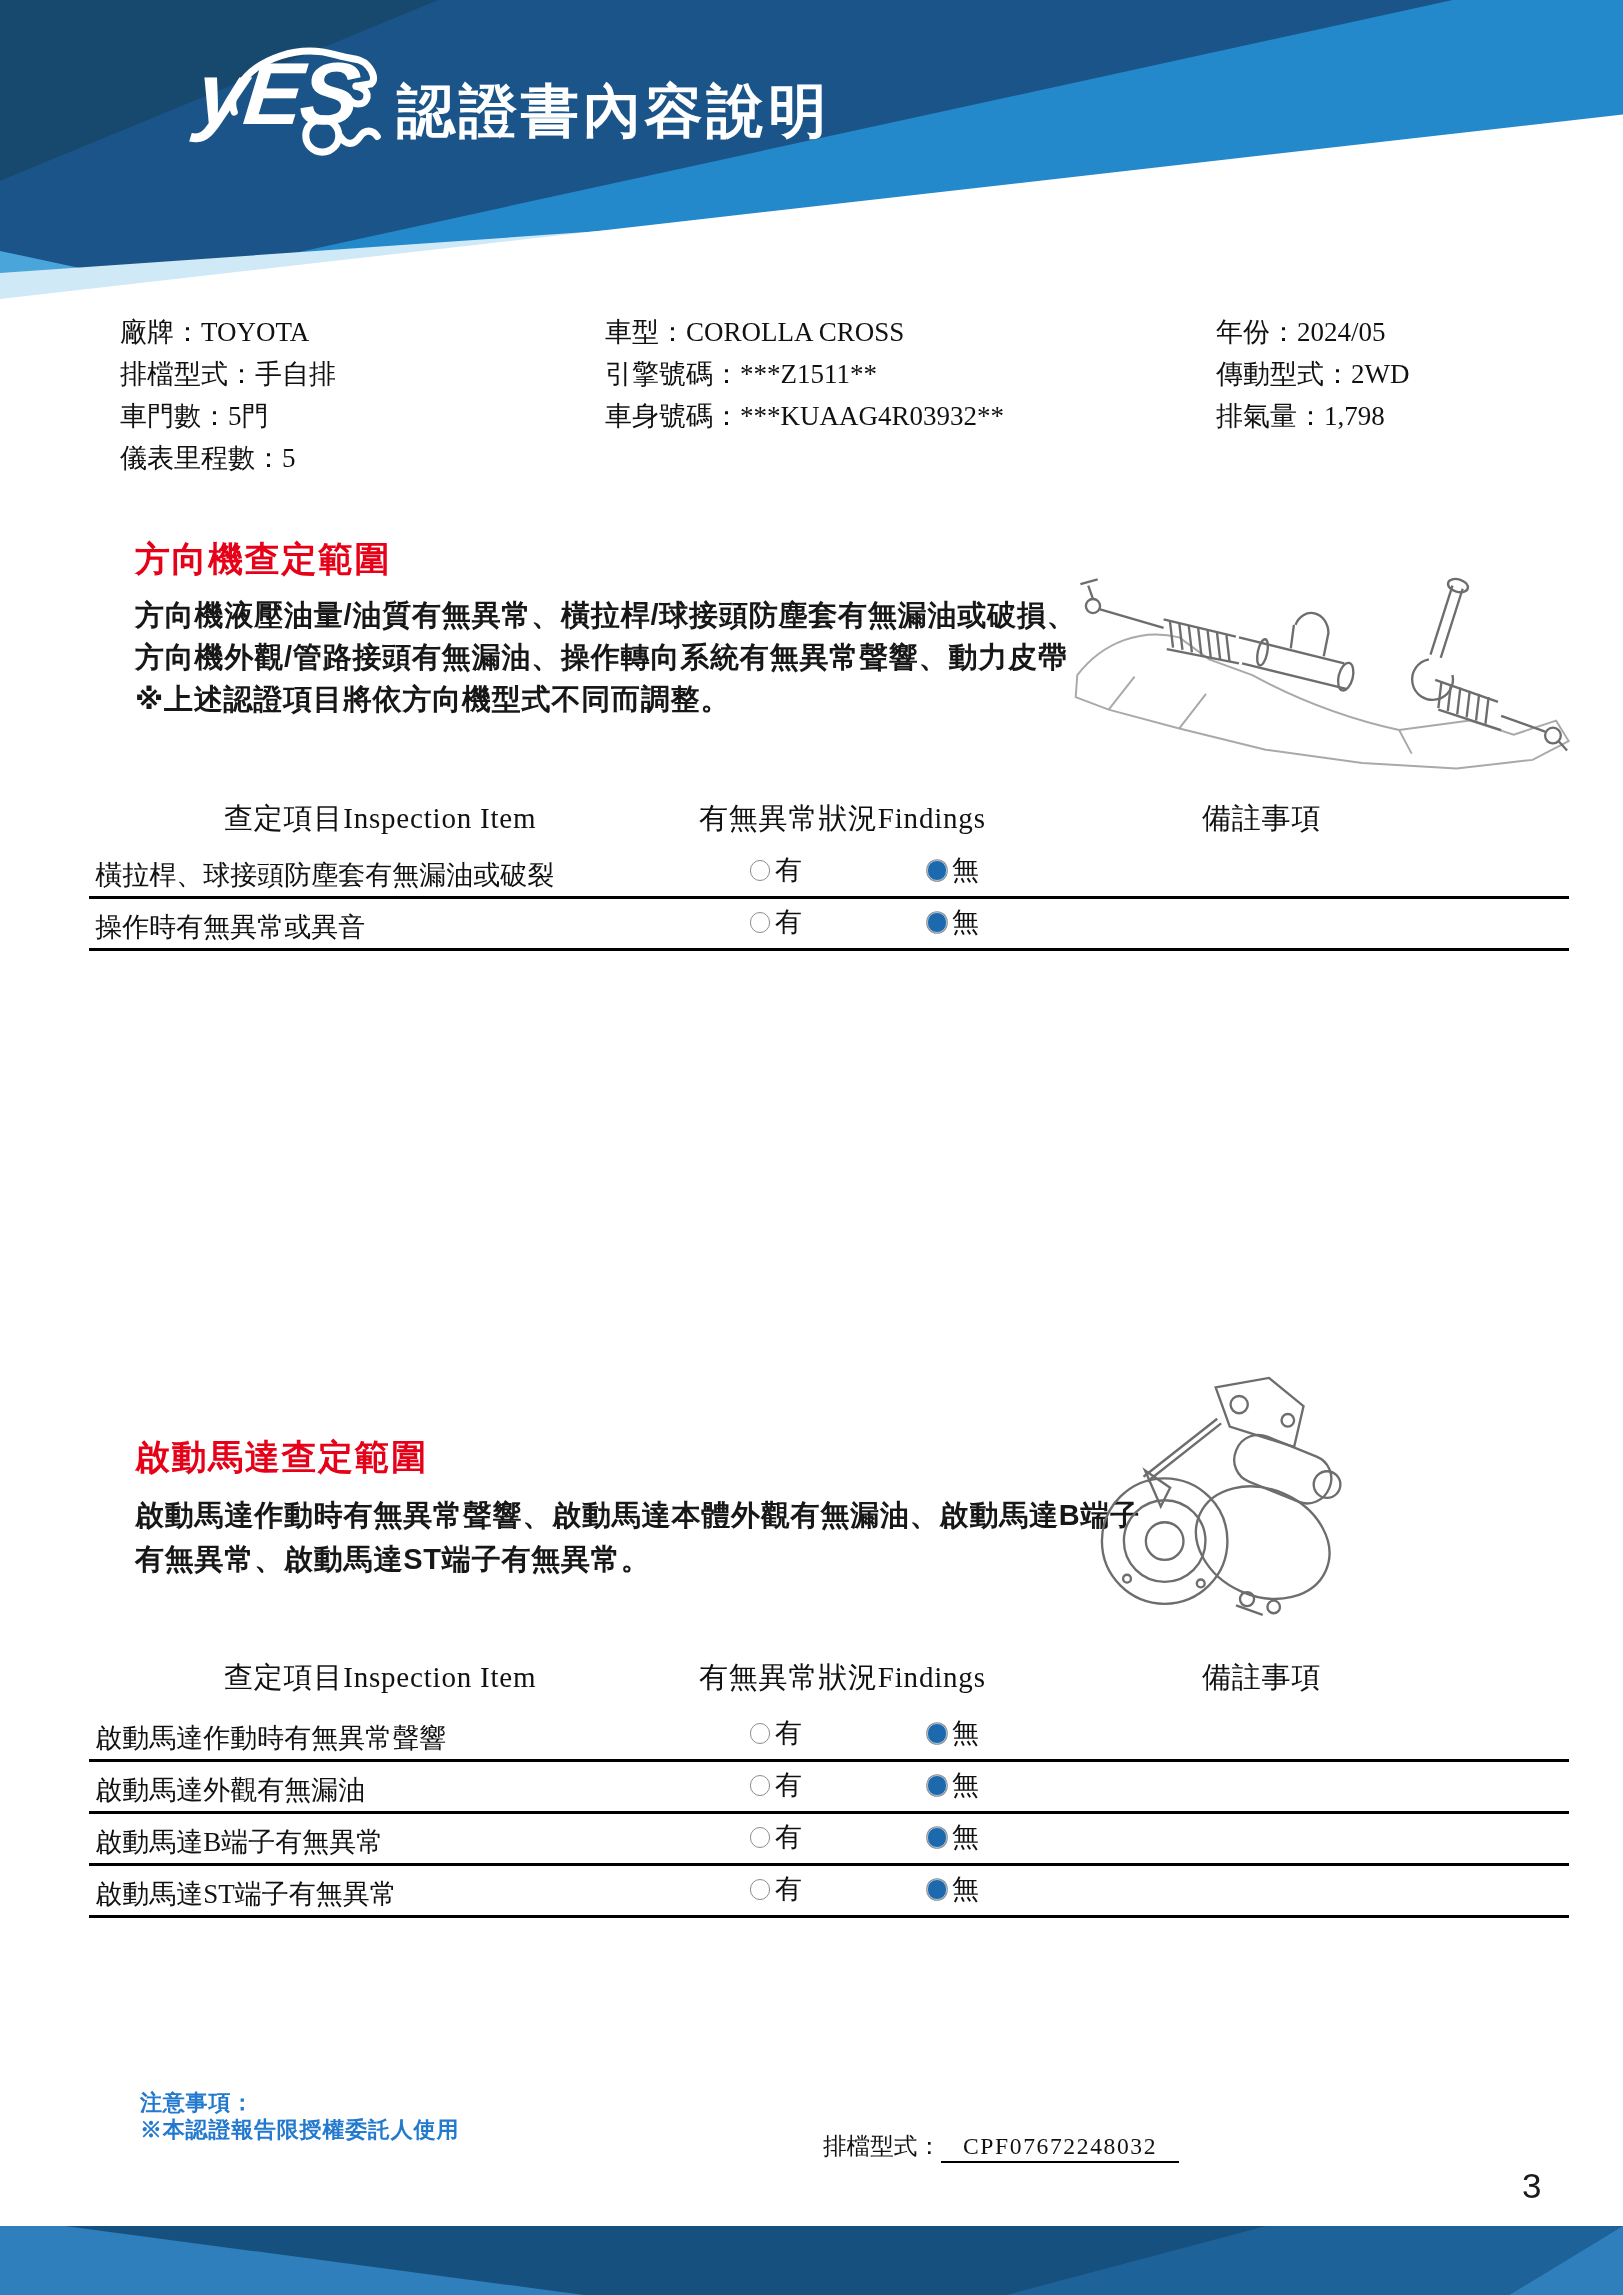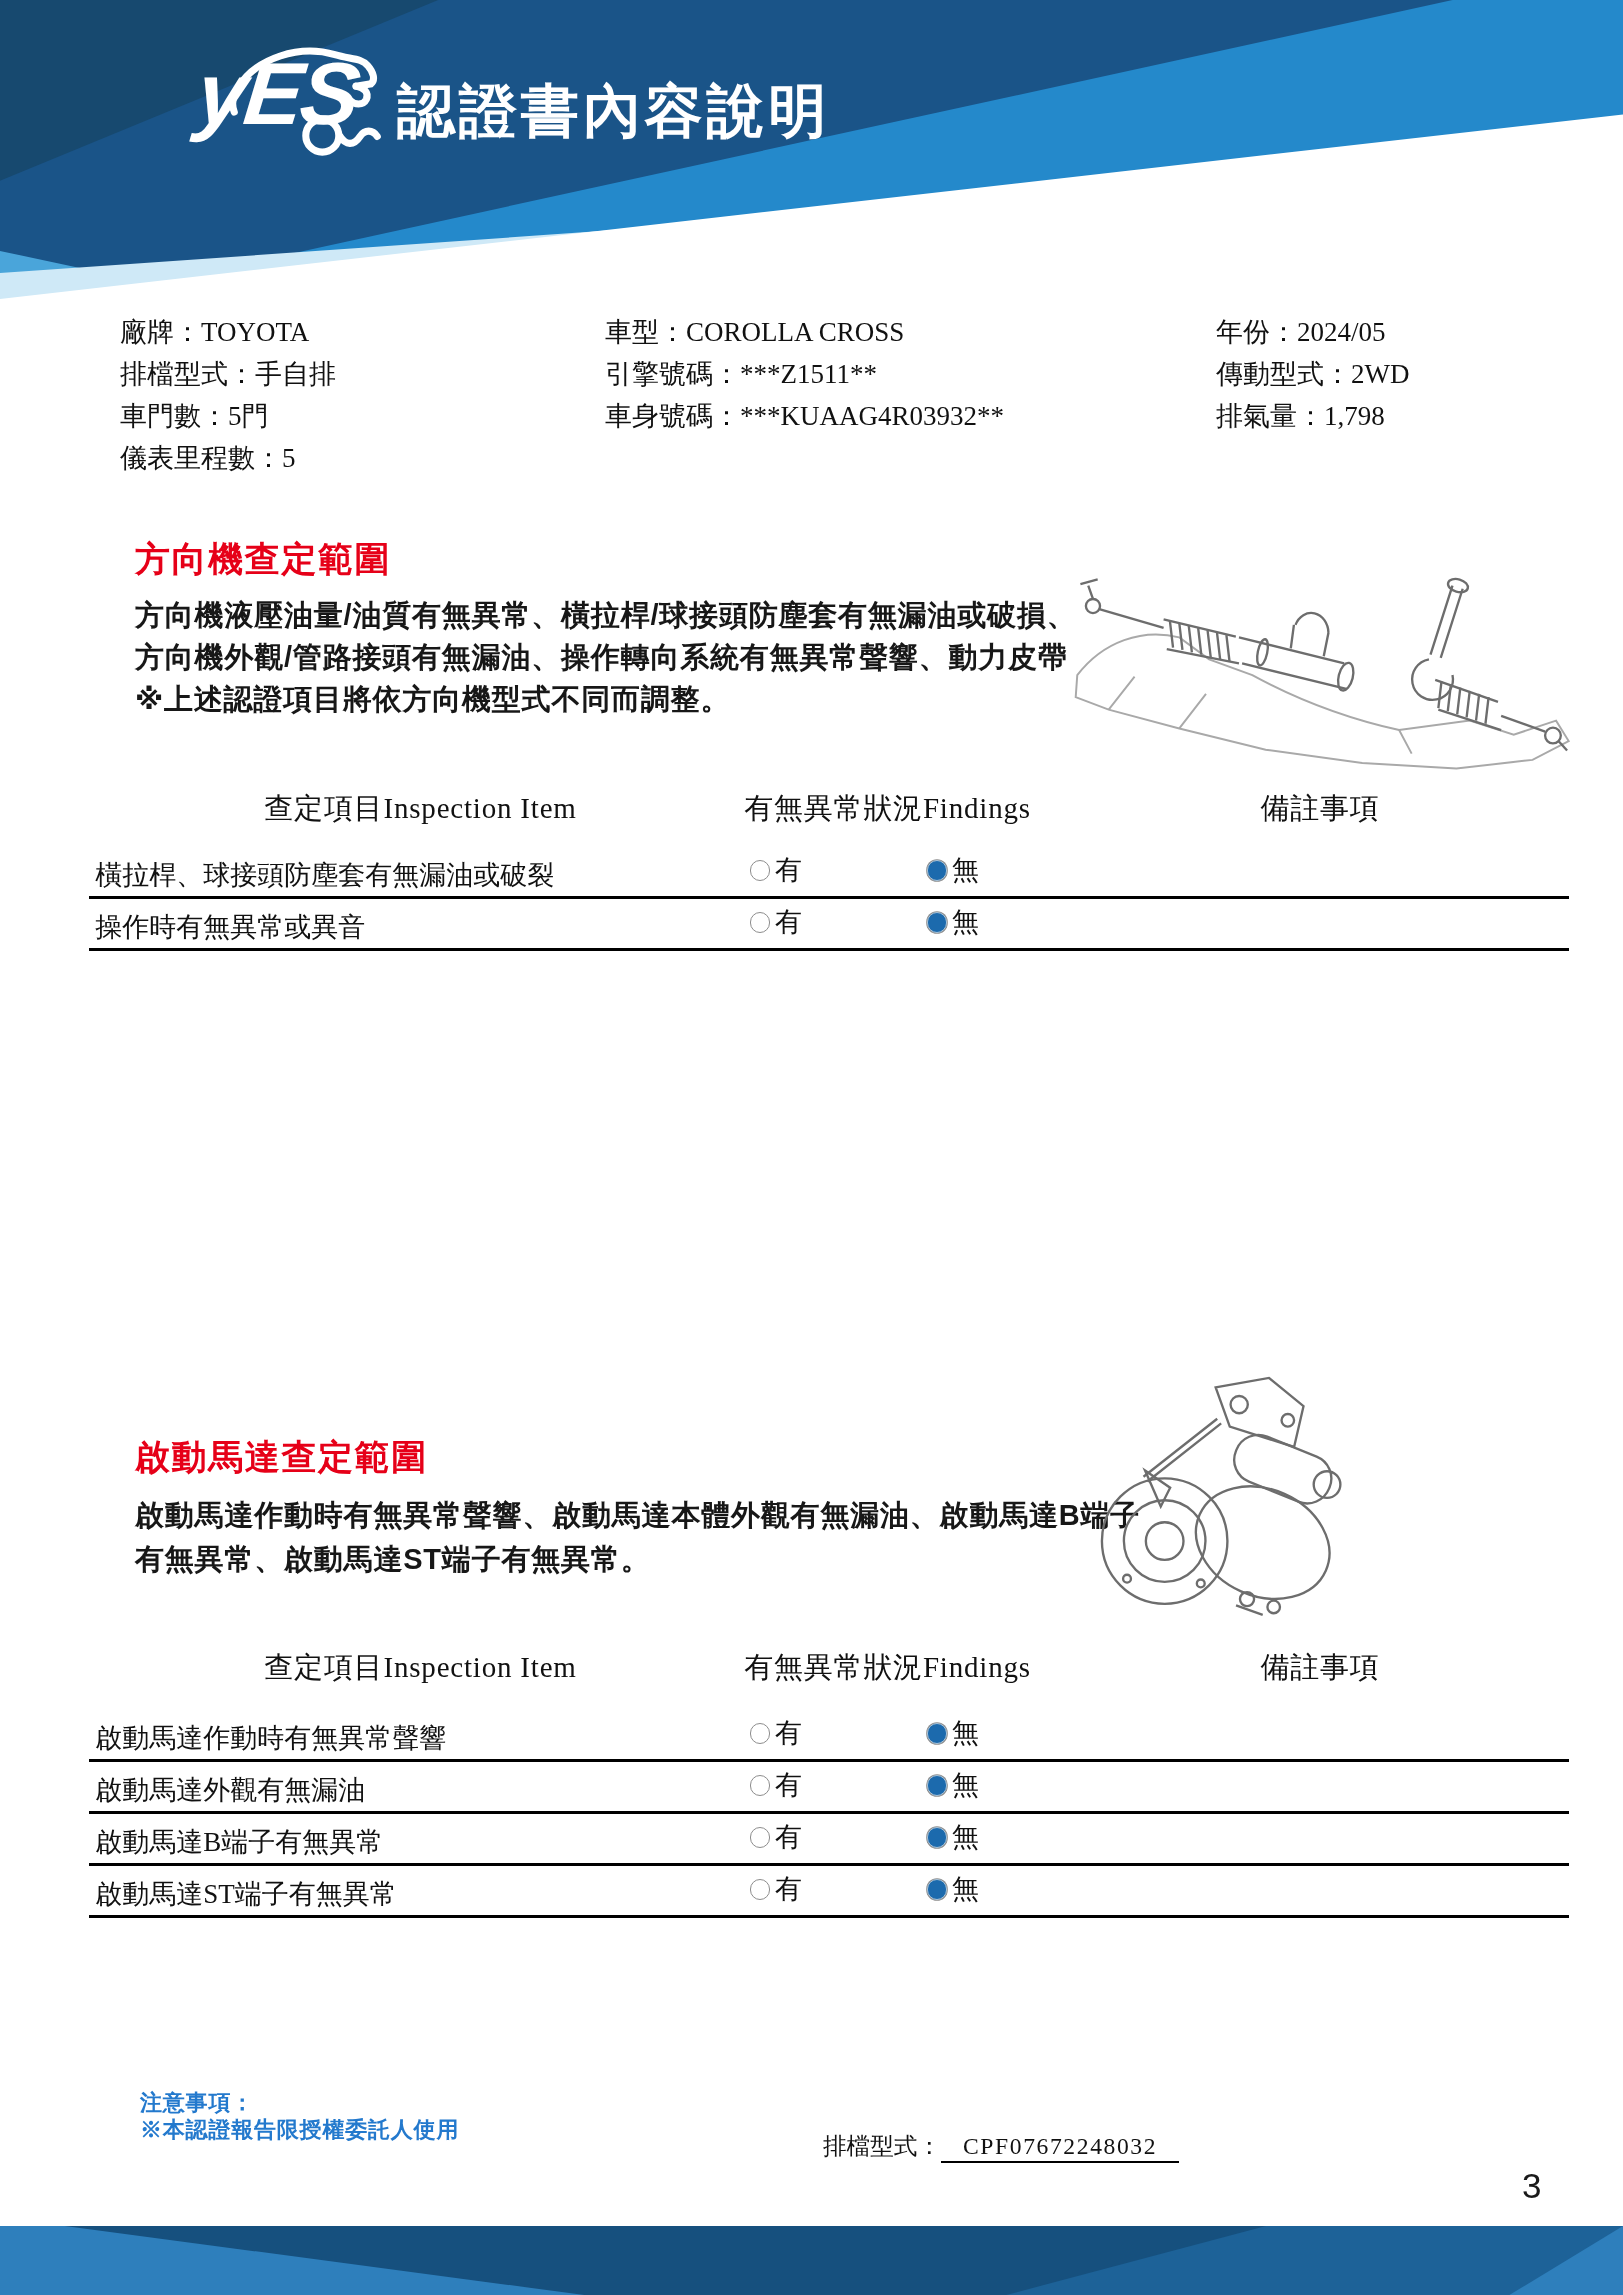--- a/index.html
+++ b/index.html
@@ -40,21 +40,21 @@
   .sec-desc {
     position:absolute; left:135px; width:1021px; color:#171717;
     font-family:"Liberation Sans","DejaVu Sans",sans-serif;
     font-size:29px; font-weight:700; letter-spacing:0.8px;
   }
   .sec-desc .desc-line { line-height:42px; white-space:nowrap; }
   .sec-desc.s2 .desc-line { line-height:44px; }
   .illus { position:absolute; }
   
   .thead-cell {
-    position:absolute; font-size:29px; text-align:center; white-space:nowrap; letter-spacing:0.8px;
+    position:absolute; font-size:29px; white-space:nowrap; letter-spacing:0.8px;margin-top:10px;
   }
   .itable { position:absolute; left:89px; width:1480px; }
   .trow { position:relative; height:49px; border-bottom:3.9px solid #000; }
   .tlabel { position:absolute; left:6.3px; top:10.2px; font-size:27px; white-space:nowrap; }
   .radio-group { position:absolute; top:10.2px; display:flex; align-items:center; gap:4.7px; }
   .rg-has  { left:661px; }
   .rg-none { left:838px; }
   .radio {
     width:20.4px; height:20.4px; border-radius:50%;
     border:1.6px solid #8d8d8d; background:#fff; box-sizing:border-box; display:inline-block;

